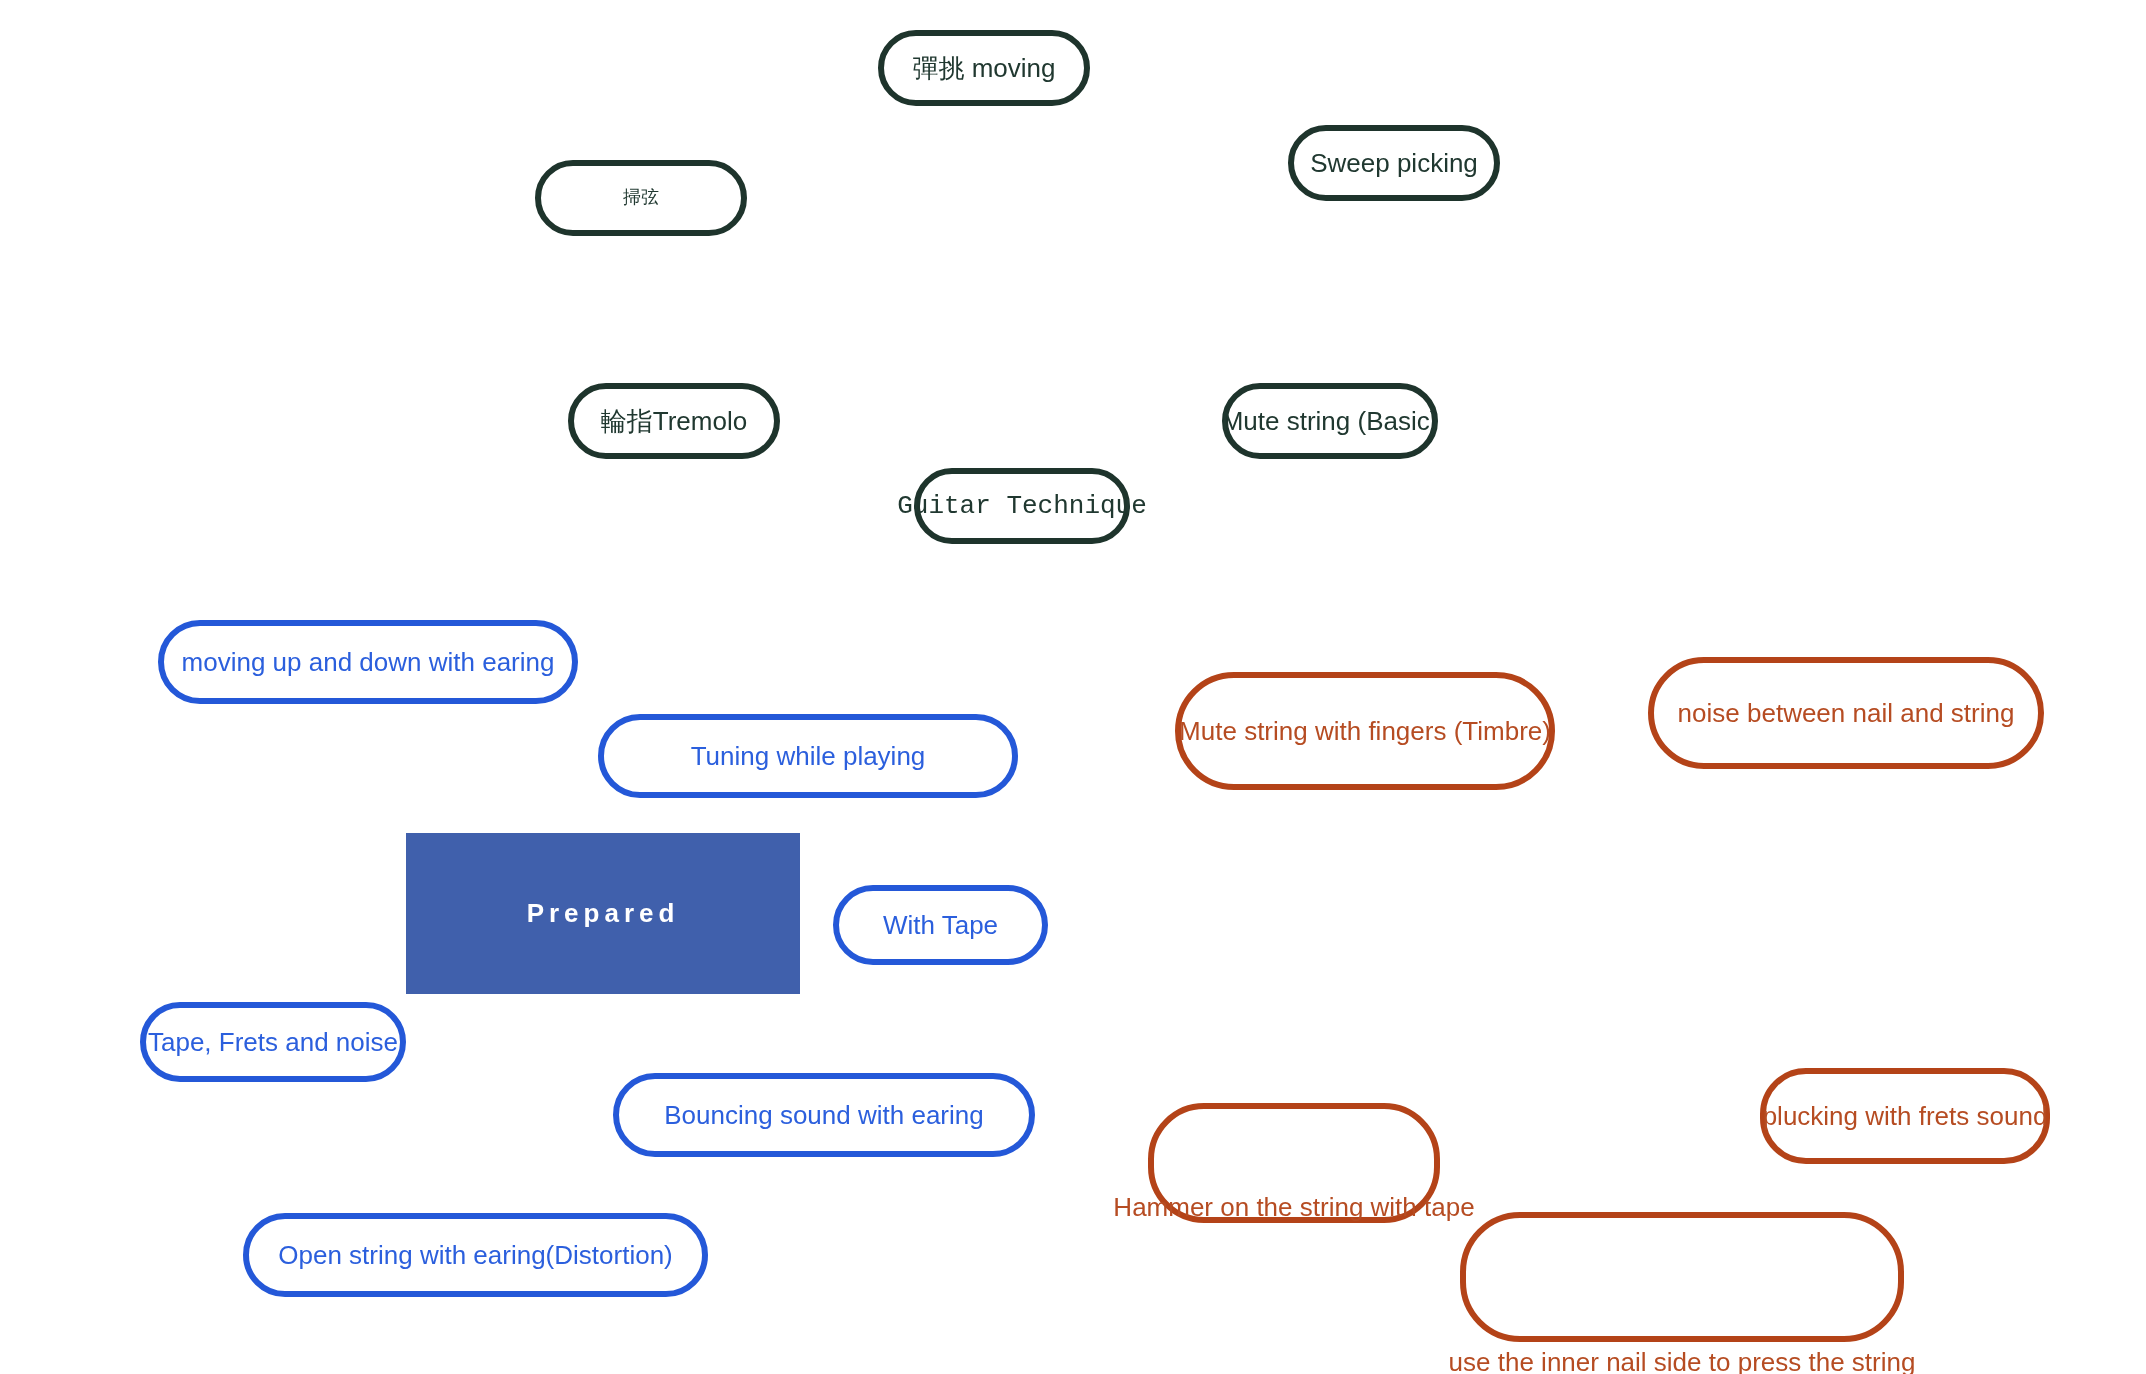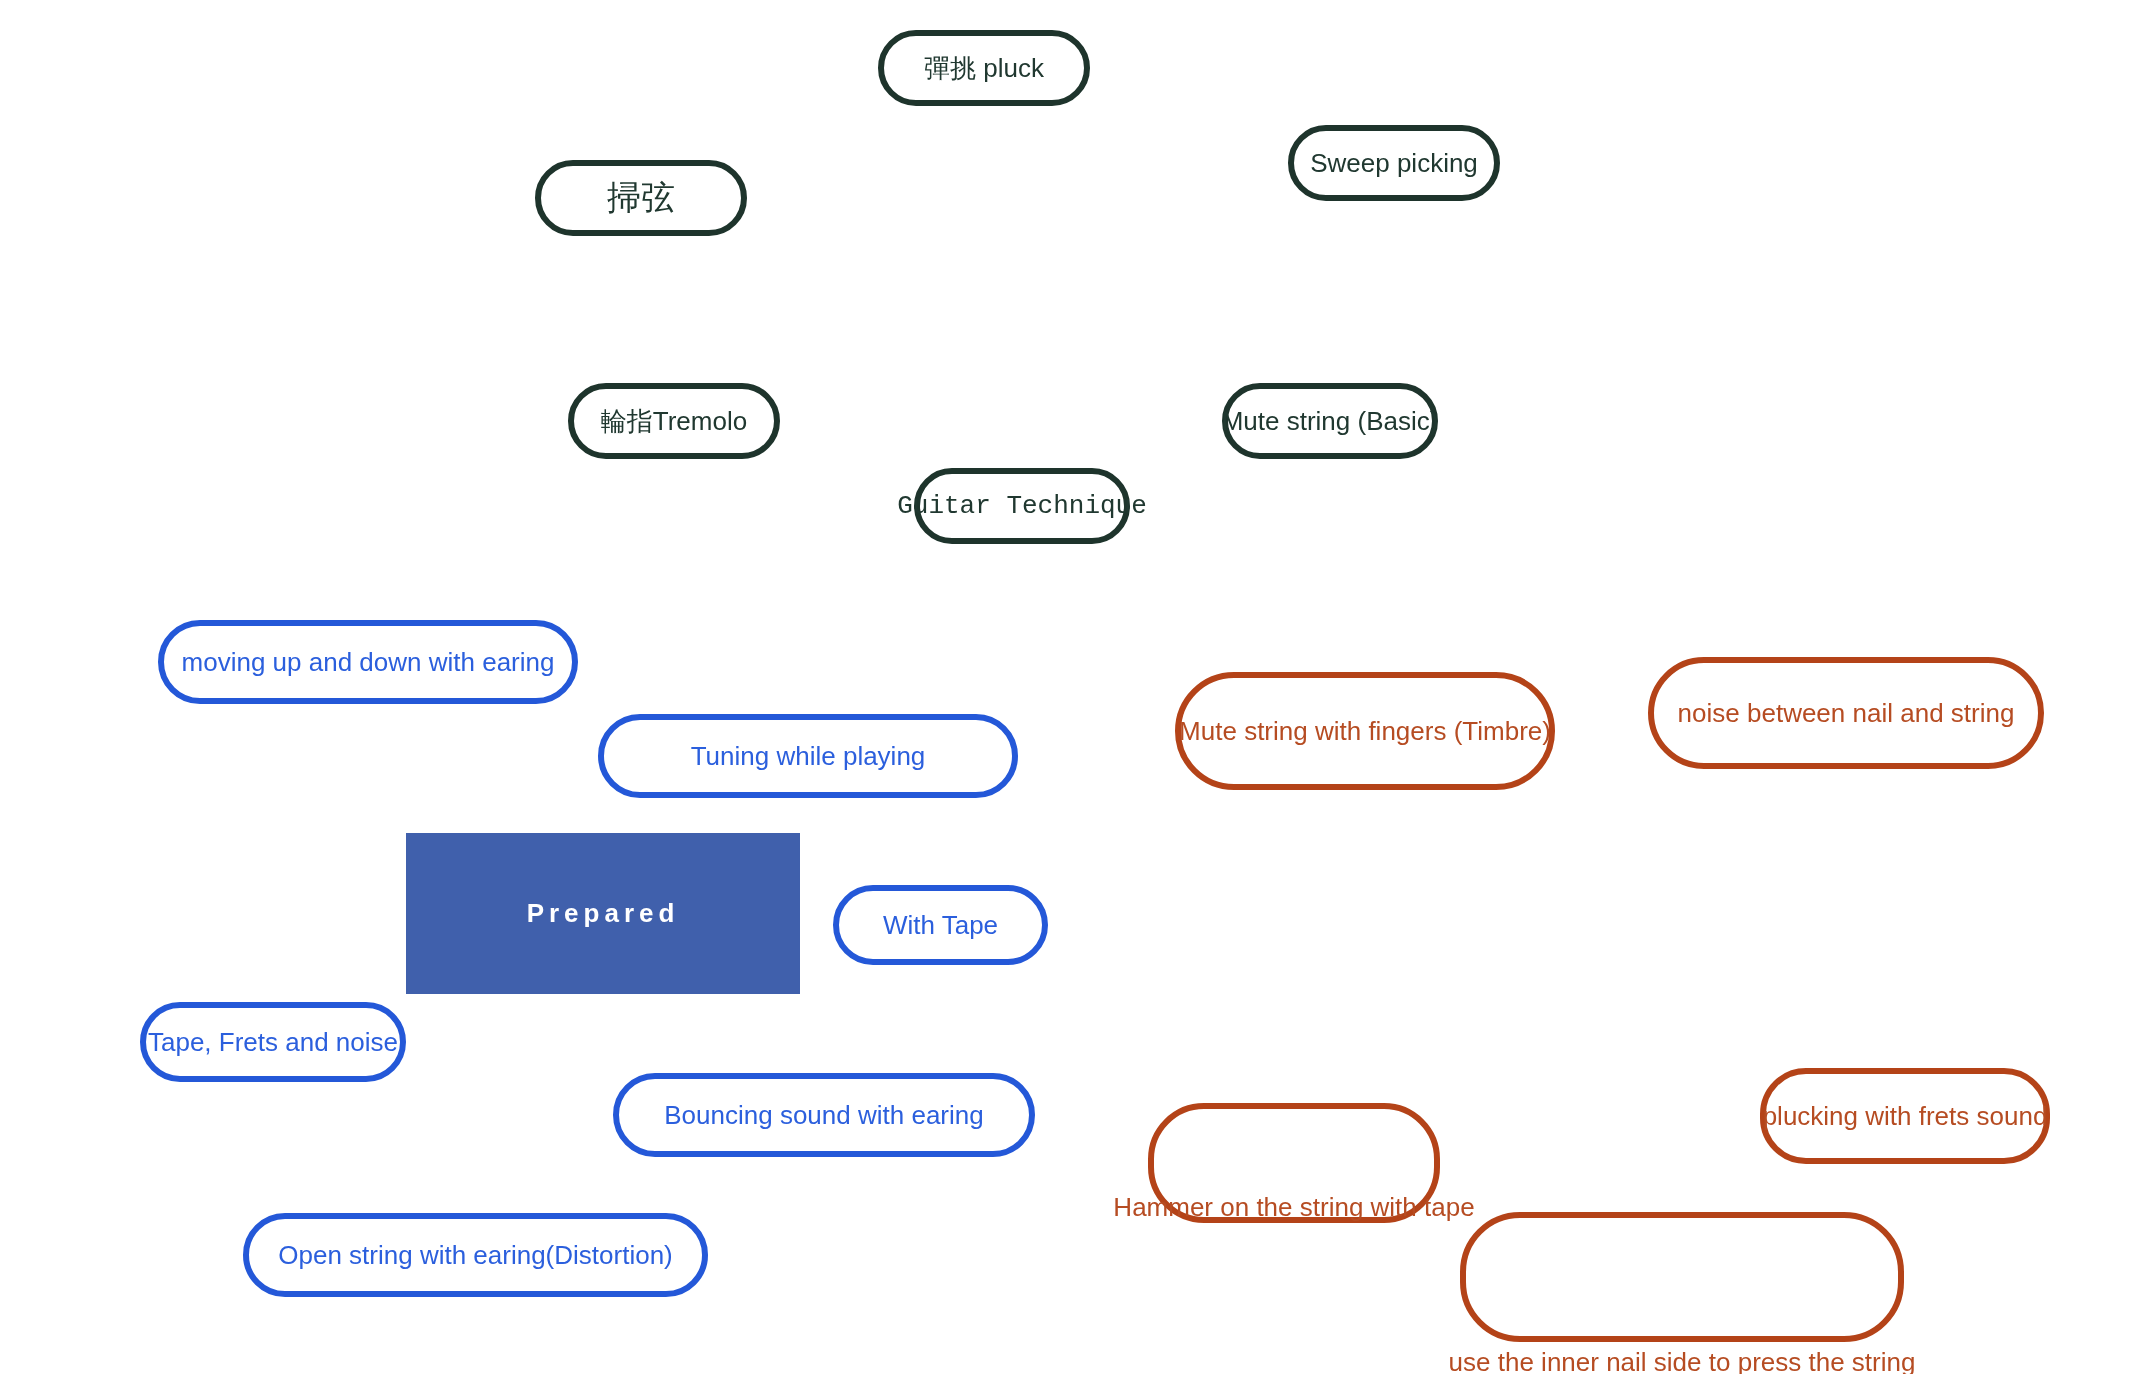--- a/index.html
+++ b/index.html
@@ -55,23 +55,23 @@
   }
   
   .node.align-upper { align-items: flex-start; }
   .node.align-upper .label { margin-top: 30%; }
 </style>
 </head>
 <body>
 
 <div id="canvas">
     <div class="node pill g-green" style="left: 878px; top: 30px; width: 212px; height: 76px; border-radius: 38px; font-size: 26px;">
-      <span class="label">彈挑 pluck</span>
+      <span class="label">彈挑 moving</span>
     </div>
-    <div class="node pill g-green" style="left: 535px; top: 160px; width: 212px; height: 76px; border-radius: 38px; font-size: 34px;">
+    <div class="node pill g-green" style="left: 535px; top: 160px; width: 212px; height: 76px; border-radius: 38px; font-size: 18px;">
       <span class="label">掃弦</span>
     </div>
     <div class="node pill g-green" style="left: 1288px; top: 125px; width: 212px; height: 76px; border-radius: 38px; font-size: 26px;">
       <span class="label">Sweep picking</span>
     </div>
     <div class="node pill g-green" style="left: 568px; top: 383px; width: 212px; height: 76px; border-radius: 38px; font-size: 26px;">
       <span class="label">輪指Tremolo</span>
     </div>
     <div class="node pill g-green" style="left: 1222px; top: 383px; width: 216px; height: 76px; border-radius: 38px; font-size: 26px;">
       <span class="label">Mute string (Basic)</span>

